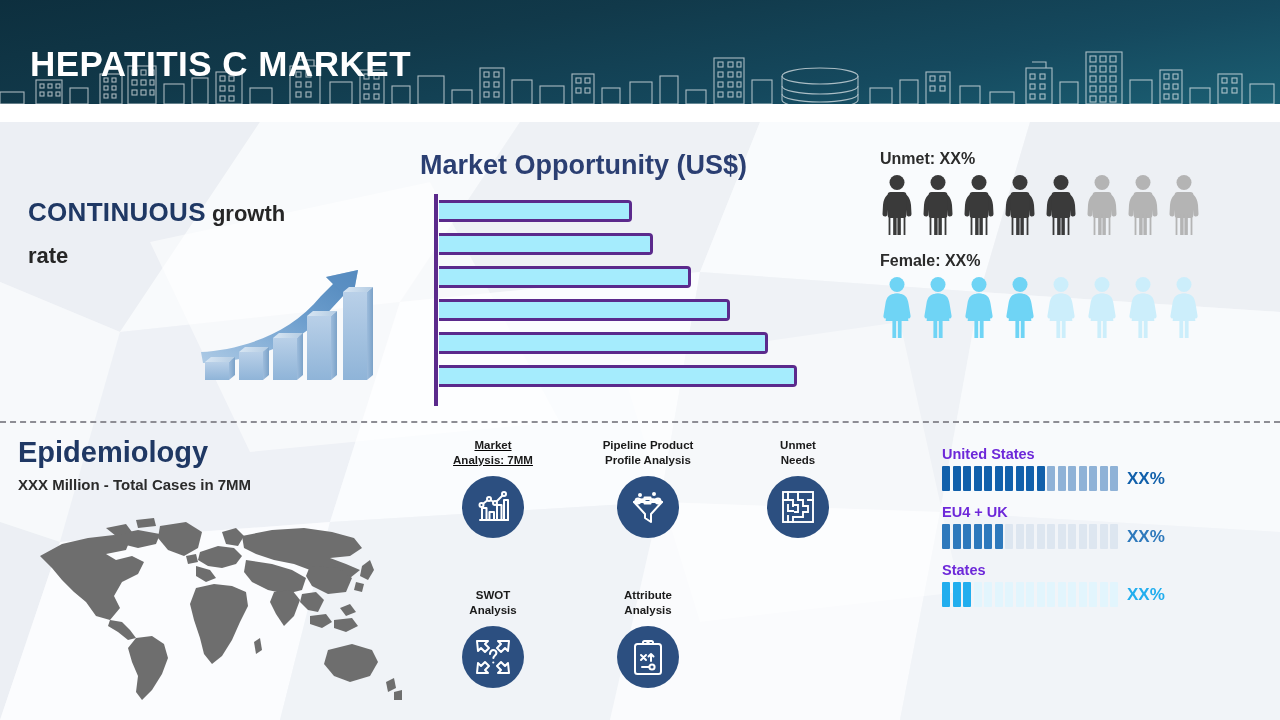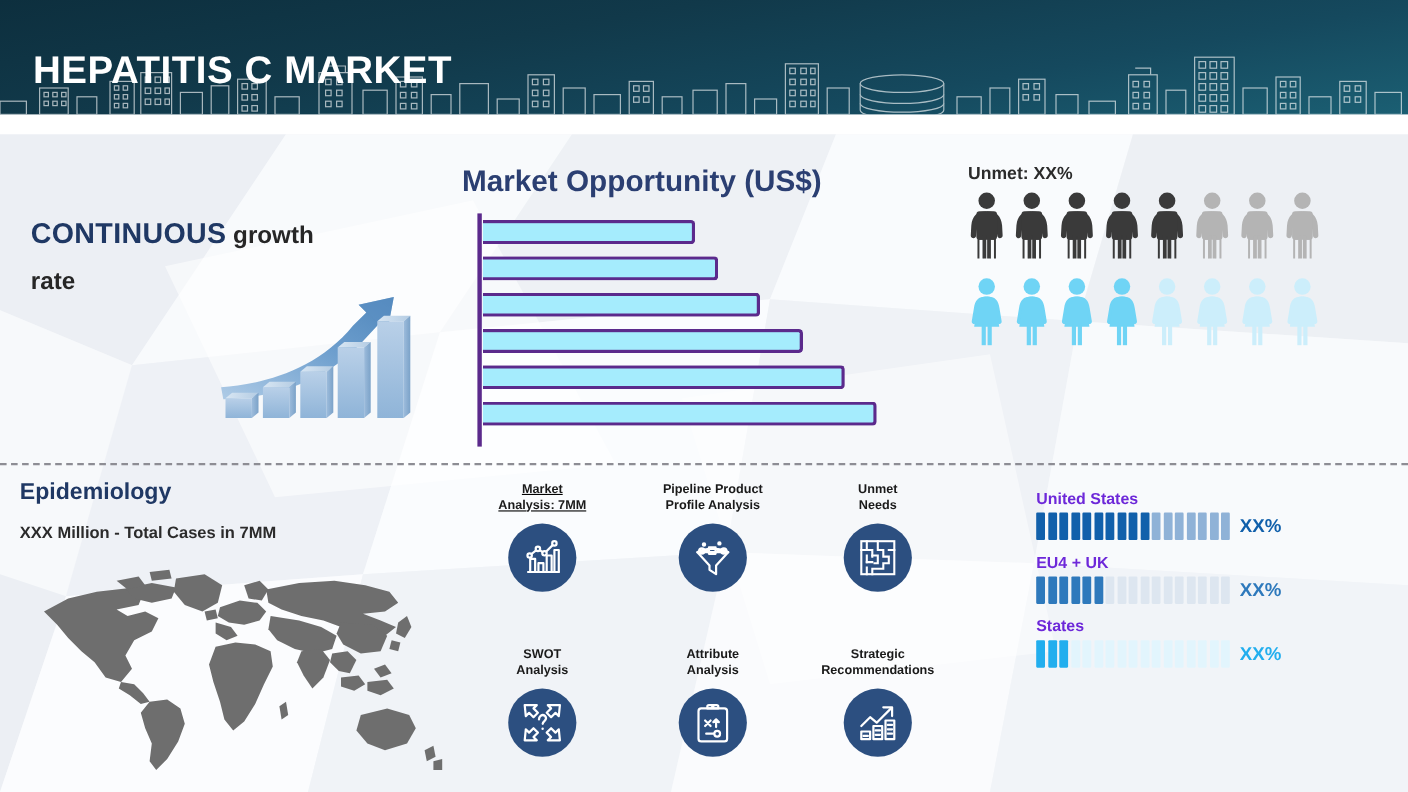--- a/index.html
+++ b/index.html
@@ -58,21 +58,21 @@
 
   
   .divider {
     position:absolute; left:0; top:421px; width:1280px; height:0;
     border-top:2px dashed #8d8d94; z-index:4;
   }
 
   
   .band-bottom { position:absolute; left:0; top:424px; width:1280px; height:296px; z-index:2; }
 
-  .epi-title { position:absolute; left:18px; top:12px; font-size:21px; font-weight:bold; color:#1f3864; }
+  .epi-title { position:absolute; left:18px; top:12px; font-size:29px; font-weight:bold; color:#1f3864; }
   .epi-sub { position:absolute; left:18px; top:52px; font-size:15px; font-weight:bold; color:#2b2b2b; }
   .world-map { position:absolute; left:10px; top:80px; width:400px; height:205px; }
 
   
   .icon-grid { position:absolute; left:418px; top:14px; width:460px; height:275px; }
   .icon-cell { position:absolute; width:150px; text-align:center; }
   .icon-cap { font-size:11.5px; font-weight:bold; color:#1a1a1a; line-height:14.5px; height:32px; }
   .icon-circle {
     width:62px; height:62px; border-radius:50%; background:#2c4f80;
     margin:6px auto 0; display:flex; align-items:center; justify-content:center;
@@ -406,20 +406,21 @@
           </svg>
           <svg width="34" height="62" viewBox="0 0 34 62">
             <circle cx="17" cy="8.5" r="7.5" fill="#b4b4b4"></circle>
             <path d="M17 18 C 8 18, 4 22, 3 31 L 2.5 40 C 2.4 43, 7 43.6, 7.4 40.4 L 8.6 31 L 8.6 44 L 13.6 44 L 13.6 61 L 10.4 61 L 10.4 44 L 8.6 44 L 8.6 61 L 13.8 61 L 13.8 44 Z" fill="#b4b4b4"></path>
             <path d="M17 18 C 26 18, 30 22, 31 31 L 31.5 40 C 31.6 43, 27 43.6, 26.6 40.4 L 25.4 31 L 25.4 44 L 20.4 44 L 20.4 61 L 23.6 61 L 23.6 44 L 25.4 44 L 25.4 61 L 20.2 61 L 20.2 44 Z" fill="#b4b4b4"></path>
             <rect x="7.6" y="18" width="18.8" height="26" rx="3" fill="#b4b4b4"></rect>
             <rect x="13.2" y="40" width="3.4" height="21" fill="#b4b4b4"></rect>
             <rect x="17.4" y="40" width="3.4" height="21" fill="#b4b4b4"></rect>
           </svg>
         </div>
+      <div class="gender-label" style="margin-top:12px;">Female: XX%</div>
       <div class="people-row" id="female-row">
           <svg width="34" height="62" viewBox="0 0 34 62">
             <circle cx="17" cy="8.5" r="7.5" fill="#6fd4f5"></circle>
             <path d="M17 17.5 C 9 17.5, 6.5 21, 5.4 28 L 3.4 40 C 3 43, 7.6 43.6, 8 40.6 L 9.6 31 Z" fill="#6fd4f5"></path>
             <path d="M17 17.5 C 25 17.5, 27.5 21, 28.6 28 L 30.6 40 C 31 43, 26.4 43.6, 26 40.6 L 24.4 31 Z" fill="#6fd4f5"></path>
             <path d="M17 17.5 C 10.6 17.5, 8.8 21, 8.2 27 L 5.6 45 L 28.4 45 L 25.8 27 C 25.2 21, 23.4 17.5, 17 17.5 Z" fill="#6fd4f5"></path>
             <rect x="12.4" y="44" width="3.8" height="18" fill="#6fd4f5"></rect>
             <rect x="17.8" y="44" width="3.8" height="18" fill="#6fd4f5"></rect>
           </svg>
           <svg width="34" height="62" viewBox="0 0 34 62">
@@ -611,35 +612,20 @@
                 <path d="M13 6 V4.5 a1.5 1.5 0 0 1 1.5 -1.5 h7 a1.5 1.5 0 0 1 1.5 1.5 V6 Z"></path>
                 <circle cx="18" cy="4.5" r="1.6" fill="#fff" stroke="none"></circle>
                 <path d="M11 17 l5 5 M16 17 l-5 5"></path>
                 <path d="M21 23 v-7 m0 0 l-2.5 2.5 M21 16 l2.5 2.5"></path>
                 <circle cx="22" cy="29" r="2.6"></circle>
                 <path d="M12 29 h7"></path>
               </g>
             </svg>
           </div>
         </div>
-        <div class="icon-cell" style="left: 305px; top: 150px;">
-          <div class="icon-cap"><span>Strategic</span><br><span>Recommendations</span></div>
-          <div class="icon-circle" style="background:#2c4f80">
-            <svg width="38" height="38" viewBox="0 0 38 38">
-              <g fill="none" stroke="#fff" stroke-width="2" stroke-linecap="round" stroke-linejoin="round">
-                <path d="M4 22 L12 14 L18 19 L31 6"></path>
-                <path d="M24 5 h8 v8"></path>
-                <rect x="4" y="27" width="8" height="7"></rect>
-                <rect x="15" y="22" width="8" height="12"></rect>
-                <rect x="26" y="17" width="8" height="17"></rect>
-                <path d="M17 26 h4 M17 30 h4 M28 21 h4 M28 25 h4 M28 29 h4 M6 31 h4"></path>
-              </g>
-            </svg>
-          </div>
-        </div>
       </div>
 
     <div class="regions" id="regions">
         <div class="region">
           <div class="region-name">United States</div>
           <div class="region-row">
             <div class="seg-track">
               <div class="seg" style="background:#1160ab"></div>
               <div class="seg" style="background:#1160ab"></div>
               <div class="seg" style="background:#1160ab"></div>

